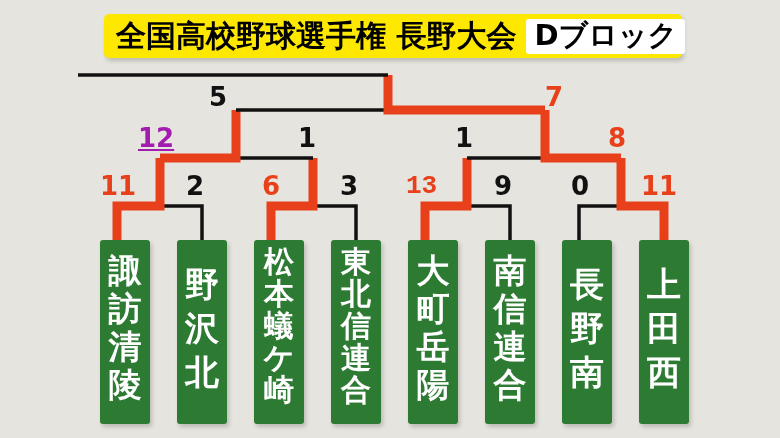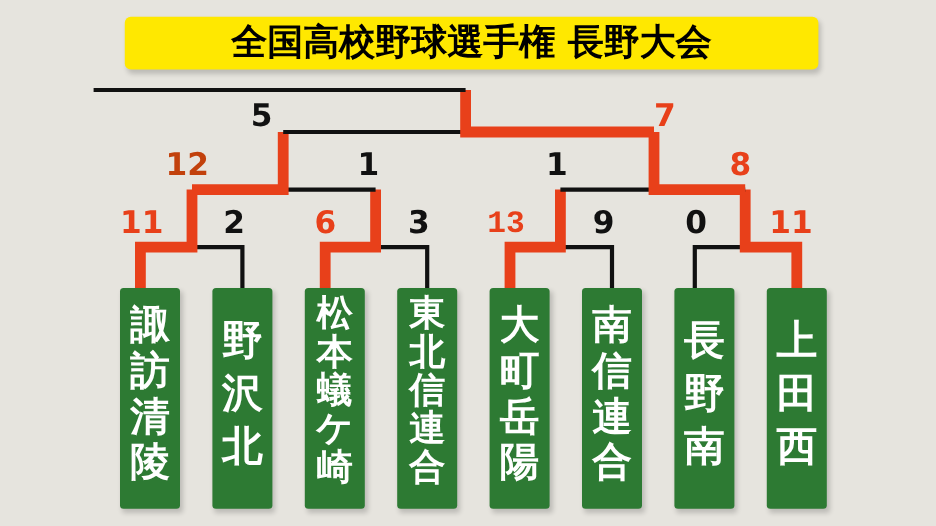--- a/index.html
+++ b/index.html
@@ -20,21 +20,21 @@
     position: absolute;
     left: 104px;
     top: 14px;
     width: 578px;
     height: 44px;
     background: #ffe800;
     border-radius: 5px;
     box-shadow: 2px 3px 4px rgba(0,0,0,0.18);
     display: flex;
     align-items: center;
-    justify-content: center;
+    justify-content: space-between;
     gap: 10px;
     box-sizing: border-box;
     padding: 0 12px;
   }
   #title-main {
     font-size: 30px;
     font-weight: bold;
     color: #000;
     letter-spacing: 0px;
     white-space: nowrap;
@@ -92,20 +92,21 @@
     white-space: nowrap;
   }
   .score.win  { color: #e8401a; }
   .score.lose { color: #111111; }
 </style>
 </head>
 <body>
 
 <div id="title-banner">
   <span id="title-main">全国高校野球選手権 長野大会</span>
+  <span id="title-block">Dブロック</span>
 </div>
 
 <svg id="bracket" viewBox="0 0 780 438" xmlns="http://www.w3.org/2000/svg">
     <polyline points="202,240 202,206 117,206" fill="none" stroke="#111111" stroke-width="3.5" stroke-linecap="butt" stroke-linejoin="miter"></polyline>
     <polyline points="117,240 117,206 160,206 160,158" fill="none" stroke="#e8401a" stroke-width="9" stroke-linecap="butt" stroke-linejoin="miter"></polyline>
     <polyline points="356,240 356,206 271,206" fill="none" stroke="#111111" stroke-width="3.5" stroke-linecap="butt" stroke-linejoin="miter"></polyline>
     <polyline points="271,240 271,206 313,206 313,158" fill="none" stroke="#e8401a" stroke-width="9" stroke-linecap="butt" stroke-linejoin="miter"></polyline>
     <polyline points="510,240 510,206 425,206" fill="none" stroke="#111111" stroke-width="3.5" stroke-linecap="butt" stroke-linejoin="miter"></polyline>
     <polyline points="425,240 425,206 467,206 467,158" fill="none" stroke="#e8401a" stroke-width="9" stroke-linecap="butt" stroke-linejoin="miter"></polyline>
     <polyline points="579,240 579,206 664,206" fill="none" stroke="#111111" stroke-width="3.5" stroke-linecap="butt" stroke-linejoin="miter"></polyline>
@@ -170,19 +171,19 @@
   </div>
 <div id="score-layer">
     <div class="score win" style="left: 100px; top: 173px; color: rgb(232, 64, 26);">11</div>
     <div class="score lose" style="left: 186px; top: 173px; color: rgb(17, 17, 17);">2</div>
     <div class="score win" style="left: 262px; top: 173px; color: rgb(232, 64, 26);">6</div>
     <div class="score lose" style="left: 340px; top: 173px; color: rgb(17, 17, 17);">3</div>
     <div class="score win" style="left: 406px; top: 173px; color: rgb(232, 64, 26); font-family: Liberation Mono, monospace;">13</div>
     <div class="score lose" style="left: 494px; top: 173px; color: rgb(17, 17, 17);">9</div>
     <div class="score lose" style="left: 571px; top: 173px; color: rgb(17, 17, 17);">0</div>
     <div class="score win" style="left: 641px; top: 173px; color: rgb(232, 64, 26);">11</div>
-    <div class="score win" style="left: 138px; top: 125px; color: #c2410c;">12</div>
+    <div class="score win" style="left: 138px; top: 125px; color: #a21caf; text-decoration: underline;">12</div>
     <div class="score lose" style="left: 298px; top: 125px; color: rgb(17, 17, 17);">1</div>
     <div class="score lose" style="left: 455px; top: 125px; color: rgb(17, 17, 17);">1</div>
     <div class="score win" style="left: 608px; top: 125px; color: rgb(232, 64, 26);">8</div>
     <div class="score lose" style="left: 209px; top: 84px; color: rgb(17, 17, 17);">5</div>
     <div class="score win" style="left: 545px; top: 84px; color: rgb(232, 64, 26);">7</div>
   </div>
 
 </body></html>

